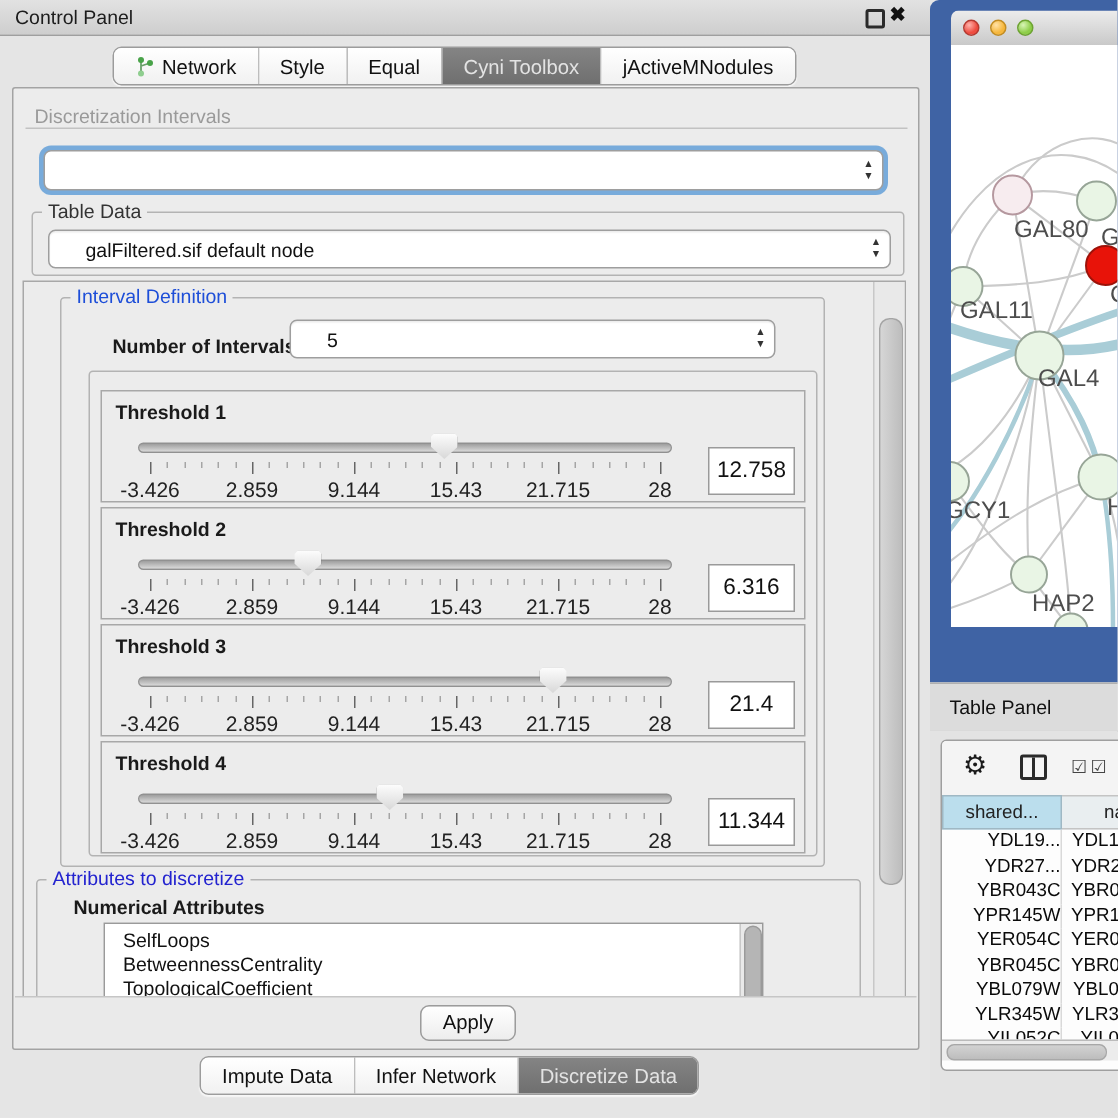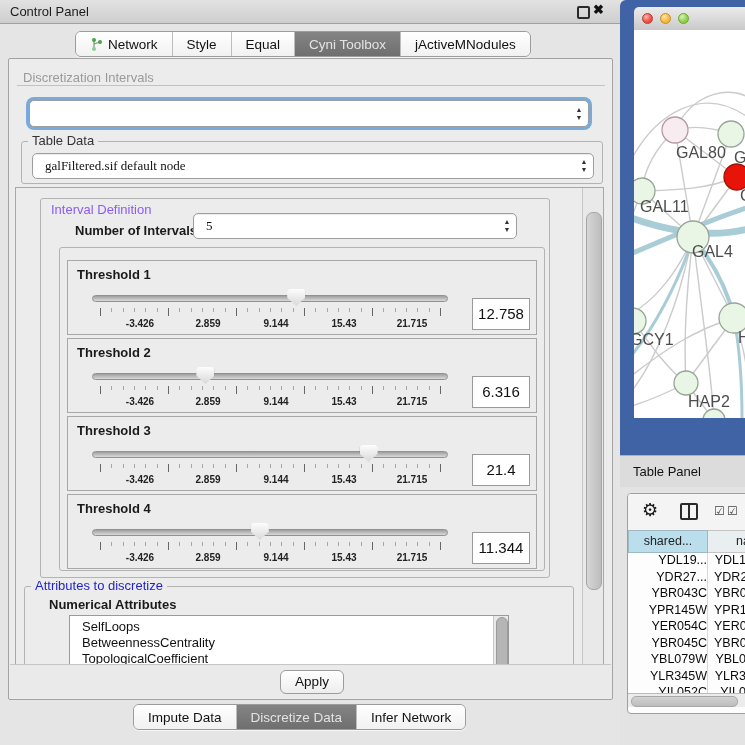--- a/index.html
+++ b/index.html
@@ -20,63 +20,63 @@
   #top-tabs{left:75px;top:31px;}
   #bottom-tabs{left:133px;top:704px;}
   #main-panel{position:absolute;left:8px;top:58px;width:603px;height:640px;
     background:#ececec;border:1px solid #a3a3a3;border-radius:2px;}
   .grouplabel{position:absolute;font-size:13px;background:#ececec;padding:0 4px;line-height:14px;}
   .groupbox{position:absolute;border:1px solid #b3b3b3;border-radius:3px;}
   #algo-label{position:absolute;left:14px;top:11px;font-size:13px;color:#9a9a9a;}
   #algo-line{position:absolute;left:8px;top:26px;width:588px;height:1px;background:#c2c2c2;}
   .combo{position:absolute;background:#fff;border:1px solid #9e9e9e;border-radius:5px;
     font-size:13px;color:#111;display:flex;align-items:center;box-shadow:inset 0 1px 1px rgba(0,0,0,.08);}
-  .combo .ctext{padding-left:12px;flex:1;font-family:Liberation Serif, serif;}
+  .combo .ctext{padding-left:24px;flex:1;}
   .combo .arrows{width:18px;text-align:center;font-size:7px;line-height:8px;color:#333;}
   #algo-combo{left:20px;top:41px;width:558px;height:25px;z-index:5;
     box-shadow:0 0 0 3px rgba(100,160,216,.85);}
   #algo-popup{position:absolute;left:4px;top:29px;width:474px;height:51px;background:#fff;
     border:1px solid #b9b9b9;border-radius:0 0 5px 5px;box-shadow:0 4px 9px rgba(0,0,0,.35);z-index:50;}
   #popup-hint{position:absolute;left:0;top:3px;width:100%;text-align:center;font-size:13px;color:#b5b5b5;}
   .popup-opt{position:absolute;left:2px;font-size:13.5px;color:#0a0a0a;white-space:nowrap;}
   #popup-opt-0{top:18px;font-weight:bold;}
   #popup-opt-1{top:34px;}
   #tabledata-group{left:12px;top:82px;width:580px;height:41px;}
   #tabledata-label{left:6px;top:-8px;color:#333;}
   #tabledata-combo{left:10px;top:11px;width:560px;height:24px;}
   #scrollpanel{position:absolute;left:6px;top:128px;width:587px;height:477px;
     border:1px solid #a8a8a8;background:#ececec;overflow:hidden;}
   .vscroll{position:absolute;background:#e9e9e9;border-left:1px solid #c8c8c8;}
   .vthumb{position:absolute;border:1px solid #a5a5a5;border-radius:7px;
     background:linear-gradient(90deg,#d6d6d6,#bdbdbd);}
   #panel-vscroll{left:566px;top:0;width:21px;height:477px;}
   #panel-vthumb{left:3px;top:24px;width:14px;height:376px;}
   #interval-group{left:24px;top:10px;width:508px;height:378px;}
-  #interval-label{left:6px;top:-8px;color:#8b5cf6;margin-top:12px;}
+  #interval-label{left:6px;top:-8px;color:#1d4ed8;}
   #noi-label{position:absolute;left:34px;top:24px;font-size:13px;font-weight:bold;color:#1a1a1a;}
   #noi-combo{left:152px;top:14px;width:322px;height:24px;}
   #thresholds-group{left:18px;top:48px;width:484px;height:322px;border-color:#b3b3b3;}
   #thresholds-label{left:7px;top:-8px;color:#2323cf;}
   #thresholds{position:absolute;left:7px;top:12px;width:410px;}
   .tpanel{position:relative;width:468px;height:73px;margin-bottom:3px;
     border:1px solid #a8a8a8;background:#ececec;}
   .tlabel{position:absolute;left:9px;top:6px;font-size:13px;font-weight:bold;color:#1a1a1a;}
   .slider{position:absolute;left:24px;top:26px;width:356px;height:46px;}
   .track{position:absolute;left:0;top:8px;width:356px;height:7px;border-radius:4px;
     background:linear-gradient(#9f9f9f,#d9d9d9);border:1px solid #919191;box-sizing:border-box;}
   .thumb{position:absolute;top:2px;width:18px;height:17px;
     background:linear-gradient(#fdfdfd,#d8d8d8);
     clip-path:polygon(12% 0,88% 0,100% 14%,100% 52%,50% 100%,0 52%,0 14%);
     filter:drop-shadow(0 0 1px #777);}
   .ticks{position:absolute;left:8px;top:21px;width:340px;height:9px;}
   .tick{position:absolute;top:0;width:1px;background:#8a8a8a;}
   .tick.minor{height:4px;background:#a5a5a5;}
   .tick.major{height:8px;background:#666;}
   .ticklabels{position:absolute;left:8px;top:31px;width:340px;height:12px;}
-  .ticklabel{position:absolute;transform:translateX(-50%);font-size:10px;font-weight:bold;color:#222;white-space:nowrap;margin-left:40px;}
+  .ticklabel{position:absolute;transform:translateX(-50%);font-size:14px;font-weight:normal;color:#222;white-space:nowrap;}
   .valuebox{position:absolute;left:404px;top:37px;width:56px;height:30px;background:#fff;
     border:1px solid #9a9a9a;font-size:15px;color:#111;text-align:center;line-height:30px;}
   #attr-group{left:8px;top:398px;width:548px;height:115px;}
   #attr-label{left:6px;top:-8px;color:#2323cf;}
   #attr-heading{position:absolute;left:24px;top:10px;font-size:13px;font-weight:bold;color:#1a1a1a;}
   #attr-list{position:absolute;left:44px;top:28px;width:438px;height:60px;background:#fff;
     border:1px solid #9a9a9a;overflow:hidden;}
   .attr-item{font-size:13px;line-height:16px;padding-left:12px;color:#111;white-space:nowrap;}
   #attr-vscroll{right:0;top:0;width:14px;height:100%;}
   #attr-vthumb{left:2px;top:1px;width:10px;height:95%;background:#b5b5b5;border:1px solid #9a9a9a;}
@@ -404,25 +404,25 @@
 
     <div id="apply-strip">
       <div id="apply-btn">Apply</div>
     </div>
   </div>
 
   <div id="bottom-tabs" class="tabbar">
       <div class="tabseg">
         <span>Impute Data</span>
       </div>
+      <div class="tabseg">
+        <span>Infer Network</span>
+      </div>
       <div class="tabseg sel">
         <span>Discretize Data</span>
-      </div>
-      <div class="tabseg">
-        <span>Infer Network</span>
       </div>
     </div>
 </div>
 
 <div id="net-frame">
   <div id="net-titlebar">
     <span class="light" id="light-red"></span>
     <span class="light" id="light-yellow"></span>
     <span class="light" id="light-green"></span>
   </div>

